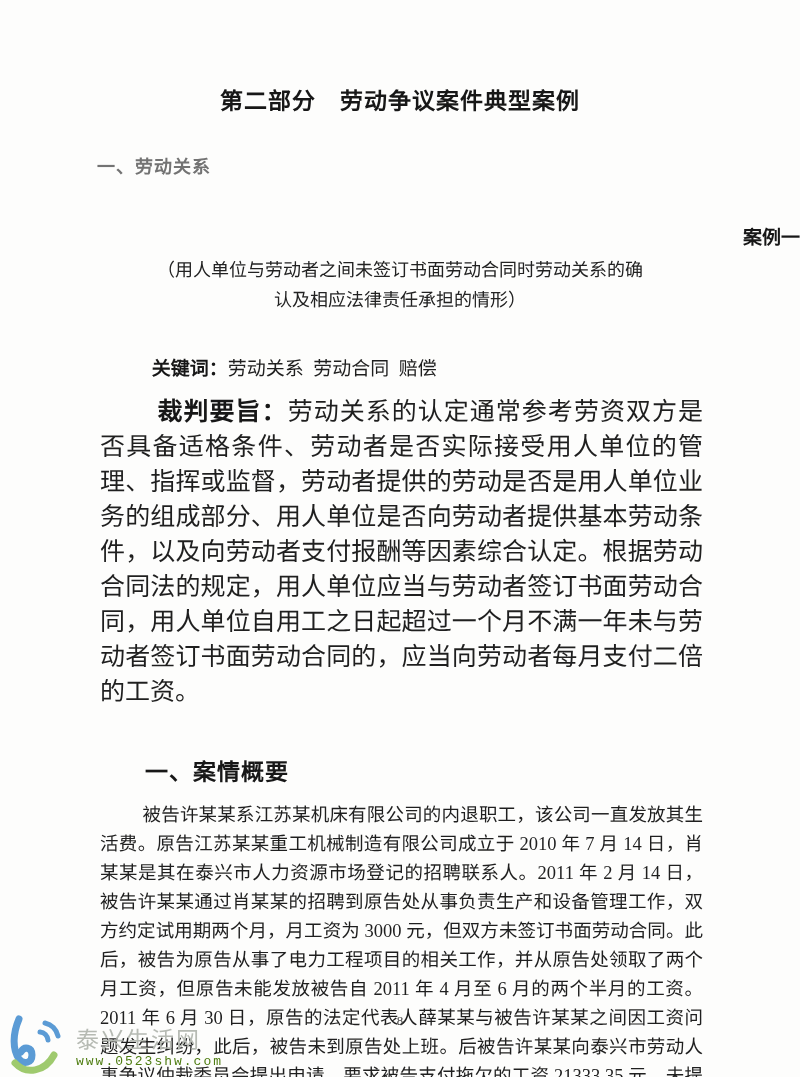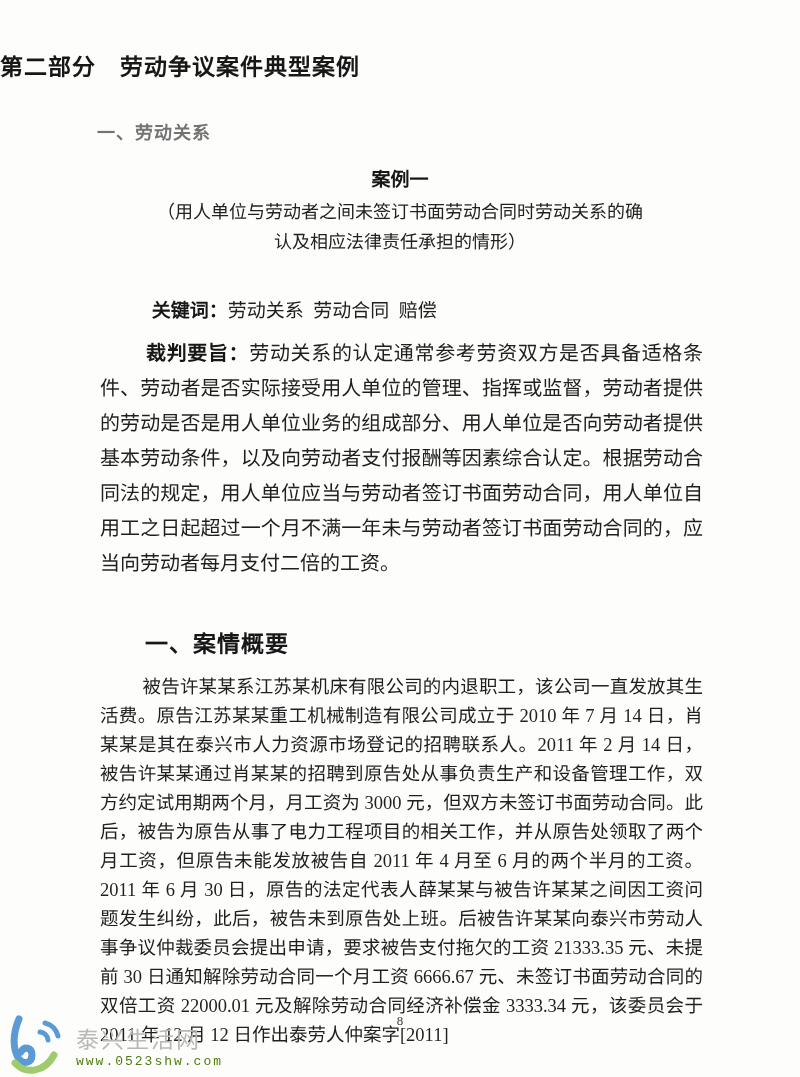--- a/index.html
+++ b/index.html
@@ -10,39 +10,40 @@
   .page{
     position:relative;
     width:800px;height:1077px;
     margin:0 auto;
     background:#fdfdfc;
     color:#1c1c1c;
     overflow:hidden;
   }
   
   .doc-title{
-    padding-top:48px;
+    padding-top:82px;
+    text-align:center;
     font-family:"Liberation Sans","DejaVu Sans",sans-serif;
     font-weight:bold;
     font-size:23px;
     letter-spacing:1px;
     white-space:pre-wrap;
     color:#171717;
   }
   .section-heading{
     margin:36px 0 0 97px;
     font-family:"Liberation Sans","DejaVu Sans",sans-serif;
     font-weight:bold;
     font-size:18px;
     letter-spacing:1px;
     color:#737373;
   }
   .case-title{
-    margin-top:20px;
-    text-align:center;
+    margin-top:44px;
+    text-align:right;
     font-family:"Liberation Sans","DejaVu Sans",sans-serif;
     font-weight:bold;
     font-size:19px;
     color:#171717;
   }
   .case-subtitle{
     margin-top:6px;
     text-align:center;
     font-size:18px;
     line-height:30px;
@@ -62,21 +63,21 @@
   }
   .para-label{
     font-family:"Liberation Sans","DejaVu Sans",sans-serif;
     font-weight:bold;
     color:#171717;
   }
   .judgment{
     margin:4px 97px 0 100px;
     text-indent:2.3em;
     text-align:justify;
-    font-size:20px;
+    font-size:25px;
     line-height:35px;
     color:#1f1f1f;
   }
   
   .facts-heading{
     margin:44px 0 0 145px;
     font-family:"Liberation Sans","DejaVu Sans",sans-serif;
     font-weight:bold;
     font-size:23px;
     letter-spacing:1px;

